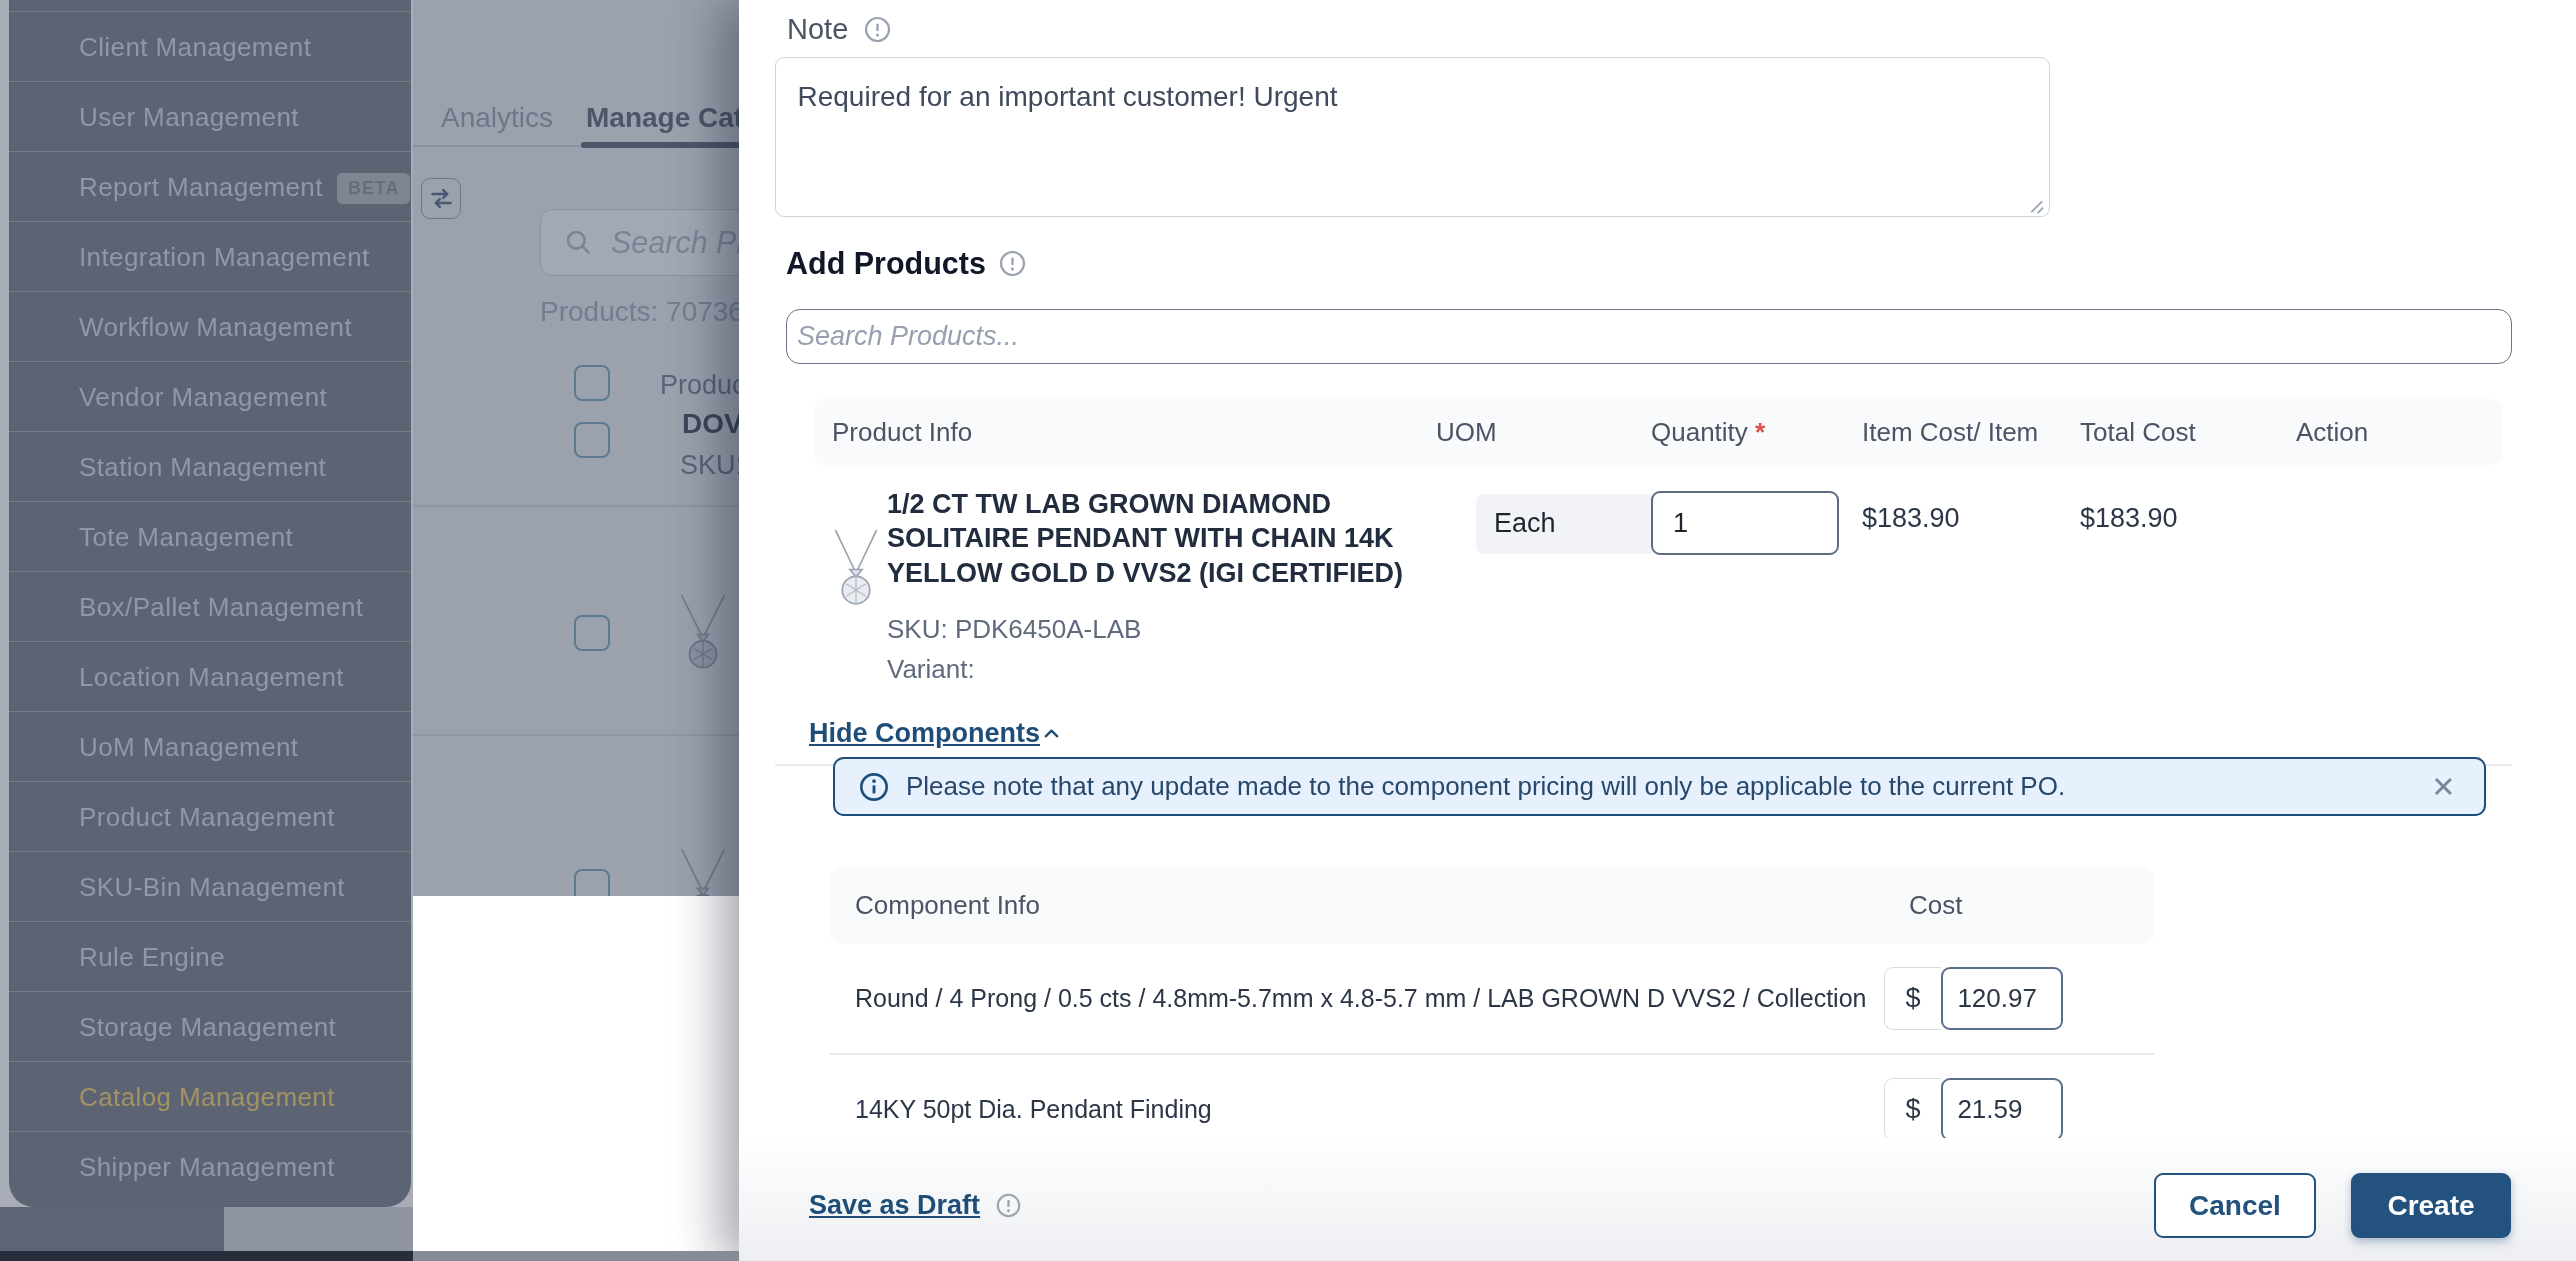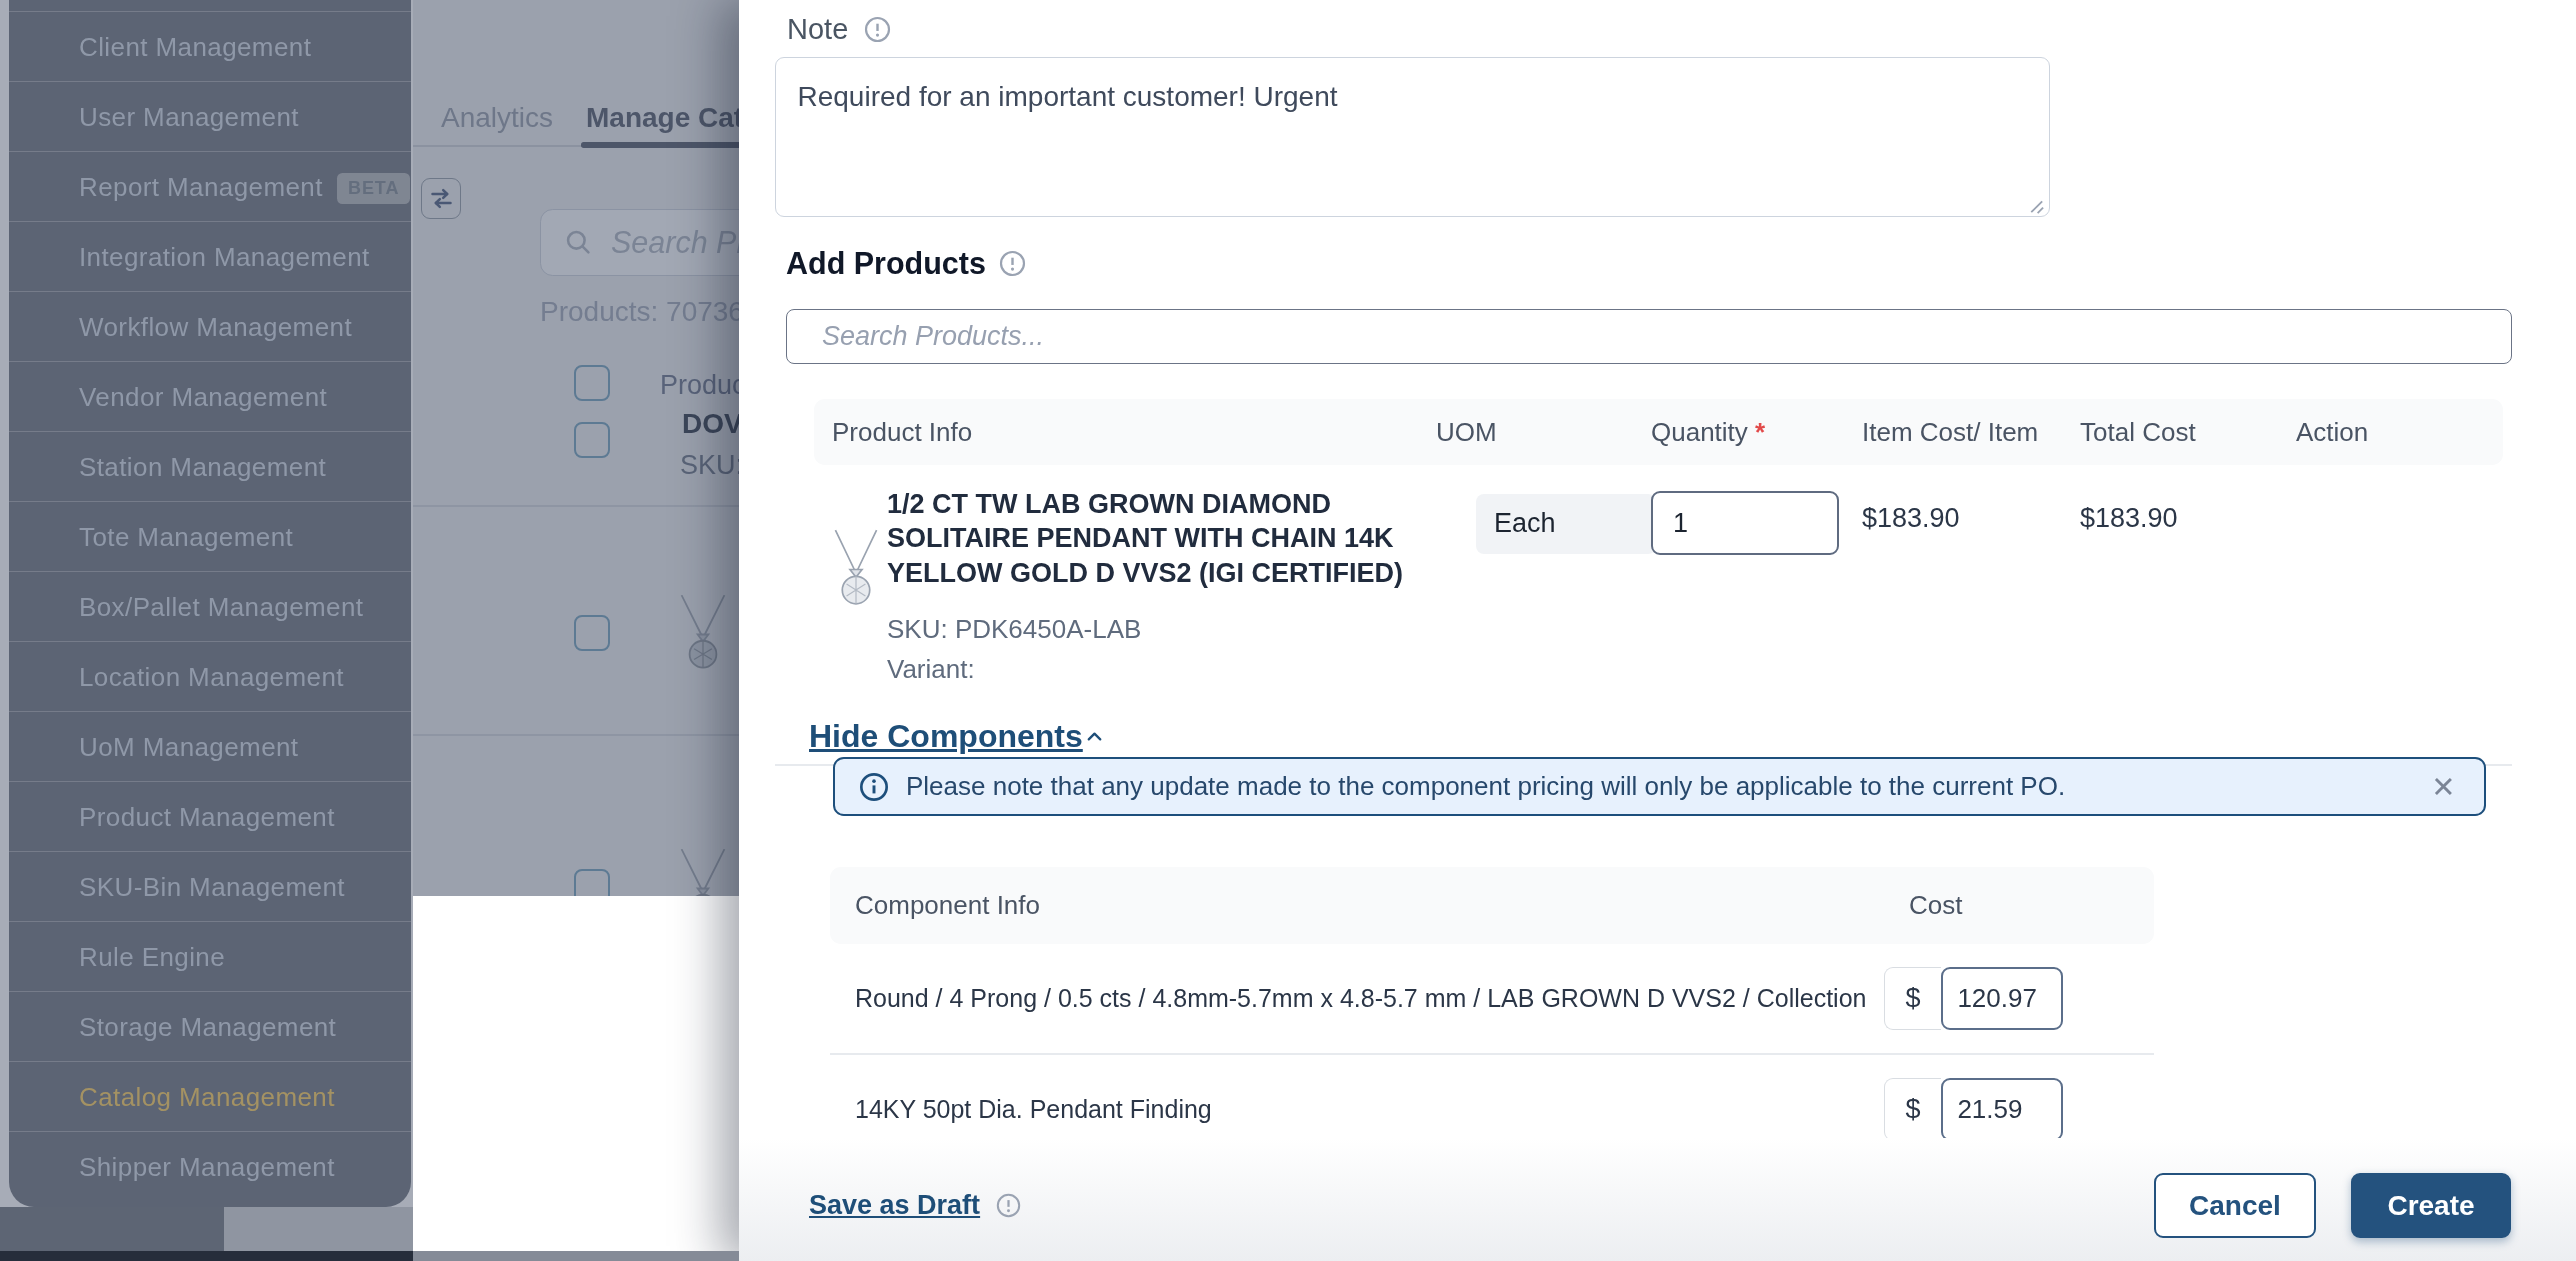--- a/index.html
+++ b/index.html
@@ -56,22 +56,22 @@
     box-shadow:-18px 0 45px rgba(15,23,42,0.38); }
   .field-label { font-size:29px; color:#4a5563; display:flex; align-items:center; gap:14.4px; }
   .note-label { left:48px; top:12.6px; }
   .note-area { left:36px; top:57px; width:1275px; height:160px; border:1.8px solid #cdd4de;
     border-radius:9px; font-family:"Liberation Sans",sans-serif; font-size:28px; color:#3f4a5c;
     padding:20px 21.5px; resize:none; outline:none; line-height:1.35; }
   .resize-glyph { left:1285px; top:194px; }
   .add-heading { left:47px; top:246px; font-size:30.5px; font-weight:700; color:#101828;
     display:flex; align-items:center; gap:12px; }
   .modal-search { left:47px; top:309px; width:1726px; height:55px; border:1.8px solid #6b7486;
-    border-radius:8px; font-family:"Liberation Sans",sans-serif; font-style:italic;
-    font-size:27px; color:#3f4a5c; padding:0 35px; outline:none; background:#fff; }
+    border-radius:14px; font-family:"Liberation Sans",sans-serif; font-style:italic;
+    font-size:27px; color:#3f4a5c; padding:0 10px; outline:none; background:#fff; }
   .modal-search::placeholder { color:#97a0b0; opacity:1; }
 
   
   .ptable { left:75px; top:399px; width:1689px; }
   .ptable-head { display:grid; grid-template-columns:604px 215px 211px 218px 216px 225px;
     background:#f9fafb; border-radius:10.8px; height:66px; align-items:center; }
   .ptable-head > div { padding-left:18px; font-size:26px; color:#4a5464; font-weight:500; white-space:nowrap; }
   .req { color:#e24a4a; margin-left:7.2px; font-weight:700; }
   .ptable-row { display:grid; grid-template-columns:604px 215px 211px 218px 216px 225px; padding-top:21.5px; }
   .pcell { padding-left:18px; }
@@ -81,21 +81,21 @@
   .prod-sku { margin-top:24px; font-size:26px; color:#5f6b7d; }
   .prod-variant { margin-top:9px; font-size:26px; color:#5f6b7d; }
   .uom-box { width:180px; height:60px; background:#f1f3f6; border-radius:8px; margin-top:7.2px;
     display:flex; align-items:center; padding-left:18px; font-size:27px; color:#1c2430;margin-left:40px; }
   .qty-input { width:188px; height:64px; border:2.2px solid #5f6b80; border-radius:9px;
     font-family:"Liberation Sans",sans-serif; font-size:27px; color:#1c2430; padding-left:20px;
     margin-top:4.5px; outline:none; }
   .cost-text { font-size:27px; color:#2b3647; margin-top:16px; white-space:nowrap; }
 
   
-  .hide-link { left:70px; top:718px; font-size:32px; font-weight:700; color:#1e4e78;
+  .hide-link { left:70px; top:718px; font-size:27px; font-weight:700; color:#1e4e78;
     text-decoration:underline; display:flex; align-items:center; cursor:pointer; }
   .section-divider { left:36px; top:764px; width:1737px; height:1.8px; background:#e7eaee; }
   .notice-banner { left:94px; top:757px; width:1653px; height:59px; background:#e7f1fd;
     border:2.7px solid #1d4f7c; border-radius:10.8px; display:flex; align-items:center; padding:0 23px; }
   .notice-text { font-size:26px; color:#27486c; margin-left:16px; flex:1; white-space:nowrap; overflow:hidden; }
   .notice-close { font-size:29px; color:#7b8596; cursor:pointer; padding:0 5.4px; }
 
   .ctable { left:91px; top:867px; width:1324px; }
   .ctable-head { display:grid; grid-template-columns:1054px 270px; background:#f9fafb;
     border-radius:10.8px; height:77px; align-items:center; }

